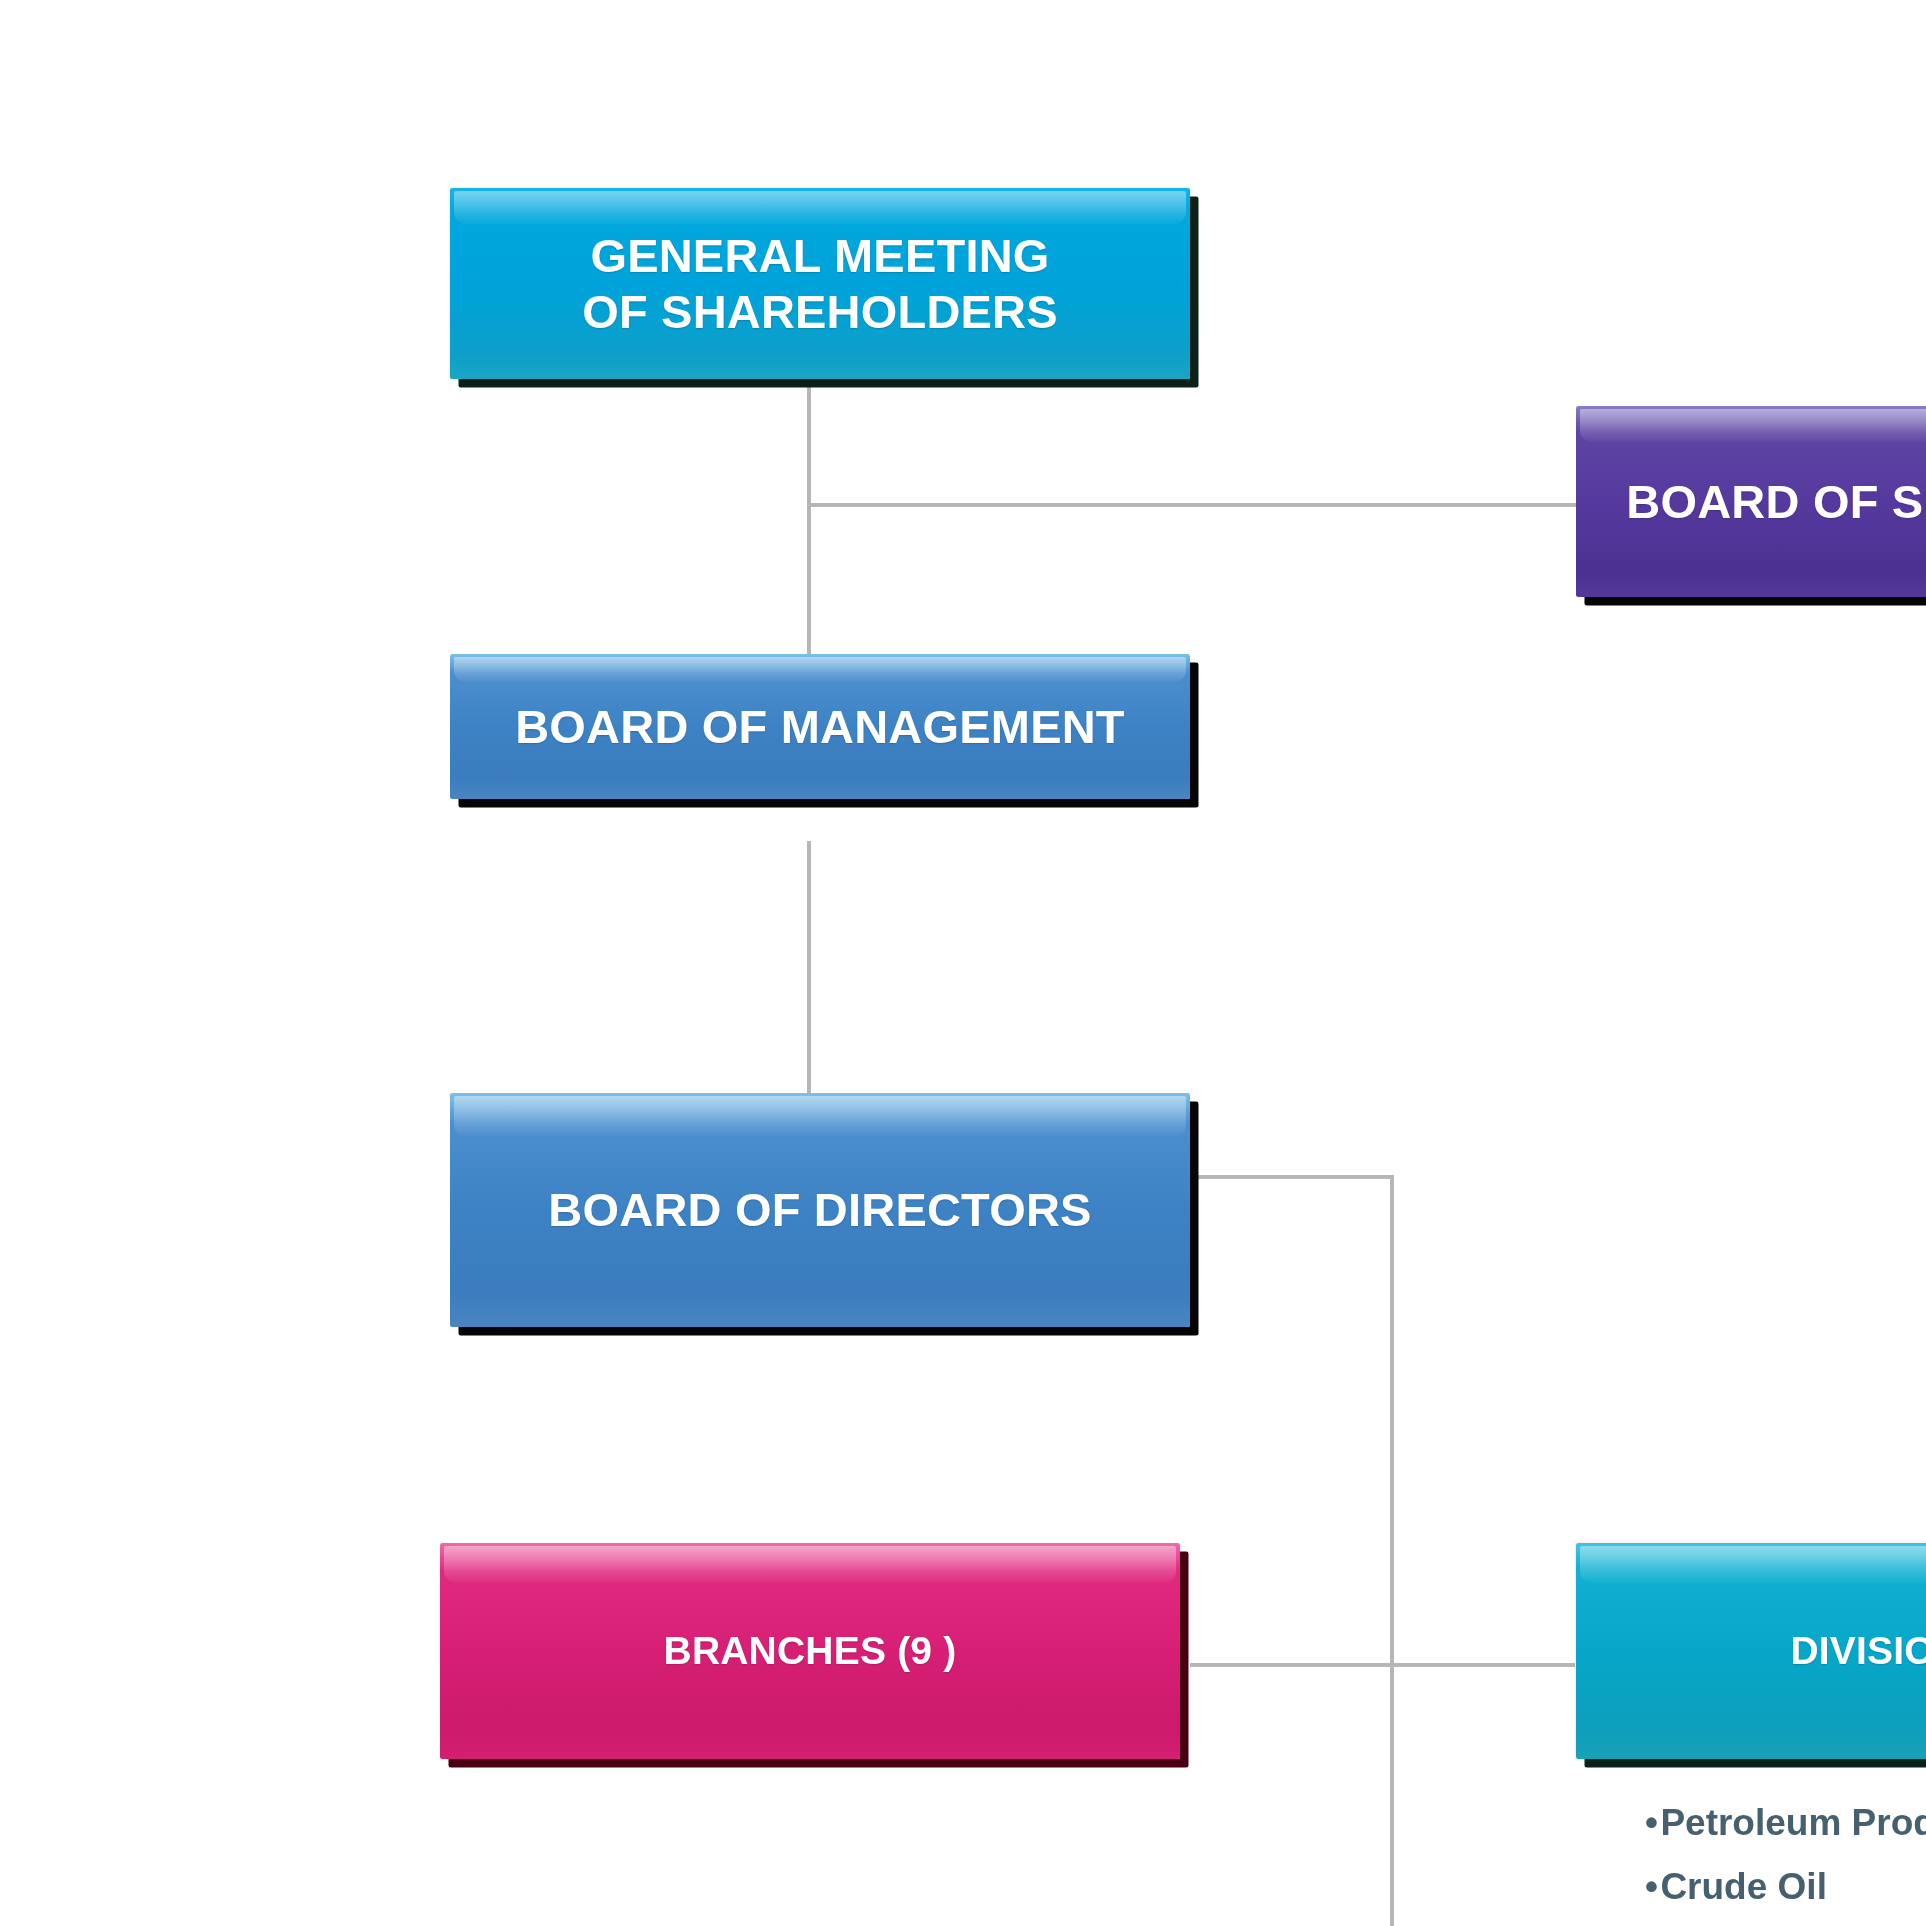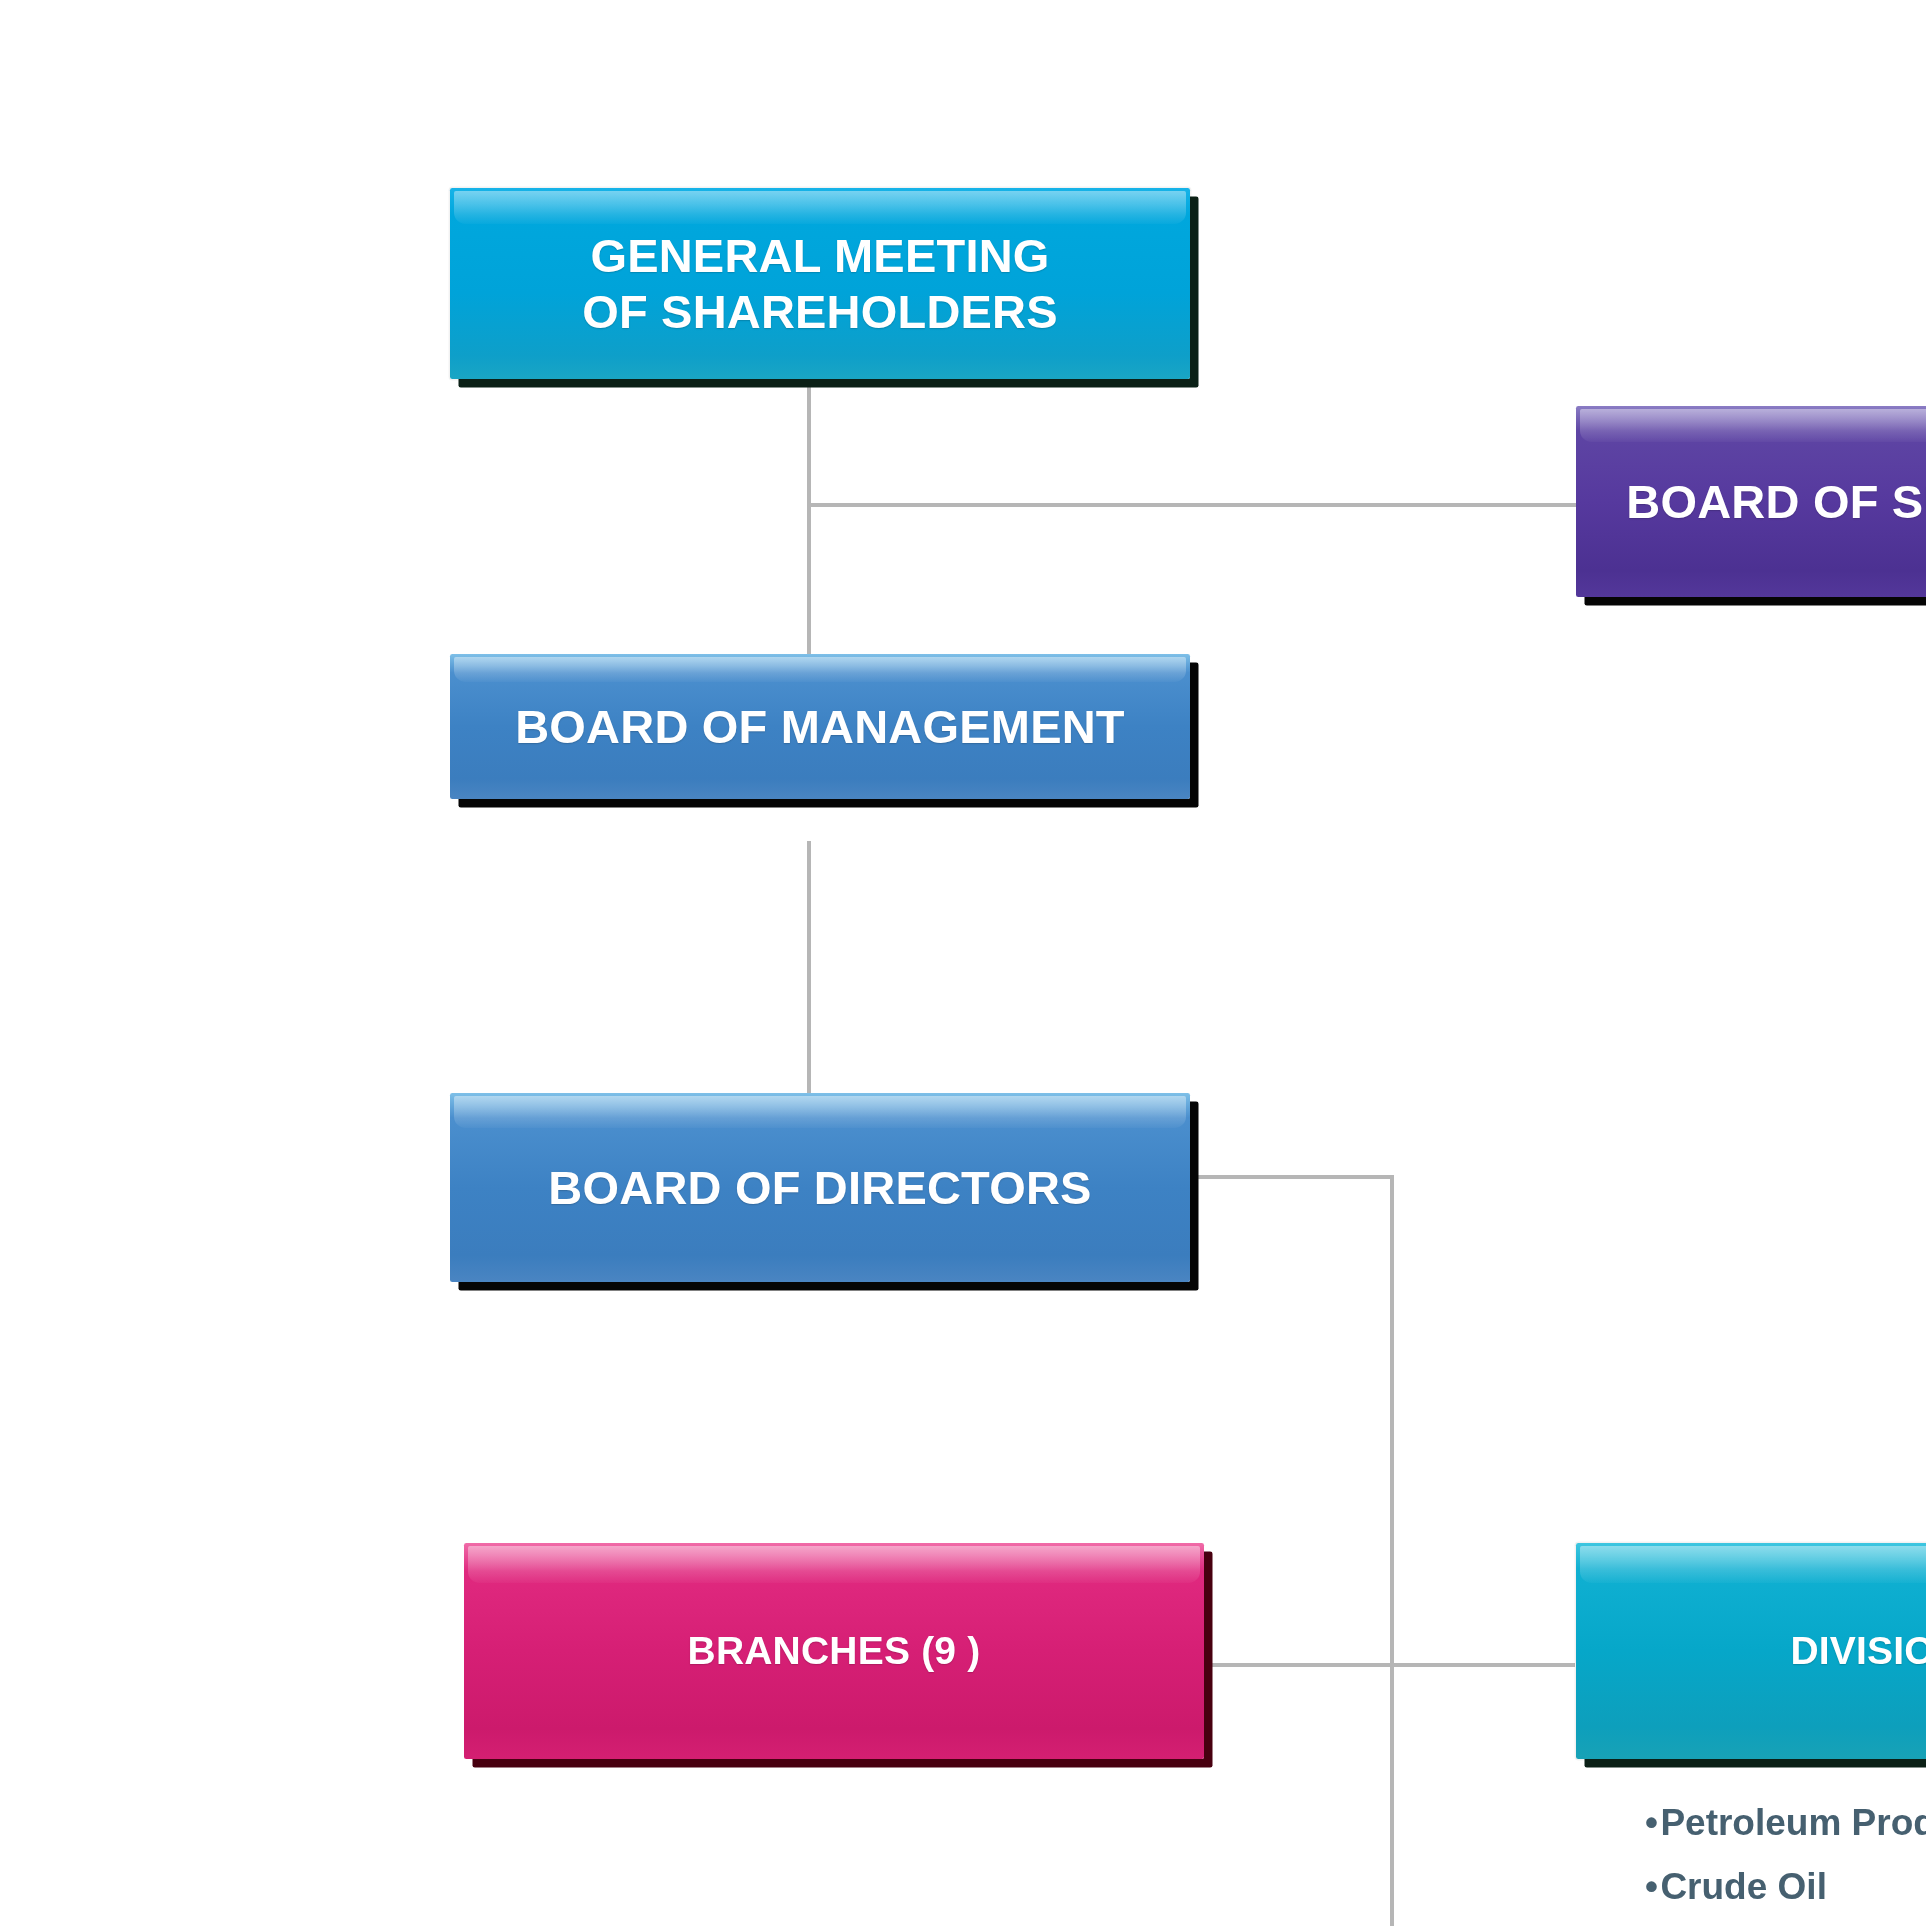--- a/index.html
+++ b/index.html
@@ -112,25 +112,25 @@
   </div>
 
   <div class="node fill-purple sh-black" style="left:1576px; top:406px; width:707px; height:191px; font-size:47px;">
     <span class="label">BOARD OF SUPERVISORS</span>
   </div>
 
   <div class="node fill-steel sh-black" style="left:450px; top:654px; width:740px; height:145px; font-size:47px;">
     <span class="label">BOARD OF MANAGEMENT</span>
   </div>
 
-  <div class="node fill-steel sh-black" style="left:450px; top:1093px; width:740px; height:189px; font-size:47px;">
+  <div class="node fill-steel sh-black" style="left:450px; top:1093px; width:740px; height:234px; font-size:47px;">
     <span class="label">BOARD OF DIRECTORS</span>
   </div>
 
-  <div class="node fill-pink sh-maroon" style="left:464px; top:1543px; width:740px; height:216px; font-size:39px;">
+  <div class="node fill-pink sh-maroon" style="left:440px; top:1543px; width:740px; height:216px; font-size:39px;">
     <span class="label">BRANCHES (9 )</span>
   </div>
 
   <div class="node fill-cyan-teal sh-green" style="left:1576px; top:1543px; width:707px; height:216px; font-size:39px;">
     <span class="label">DIVISIONS (11)</span>
   </div>
 
   <ul id="divisions-list" style="left: 1645px; top: 1791px; font-size: 37px; line-height: 1.73; color: rgb(70, 96, 112);">
       <li><span class="bullet">•</span><span>Petroleum Products Trading</span></li>
       <li><span class="bullet">•</span><span>Crude Oil</span></li>

